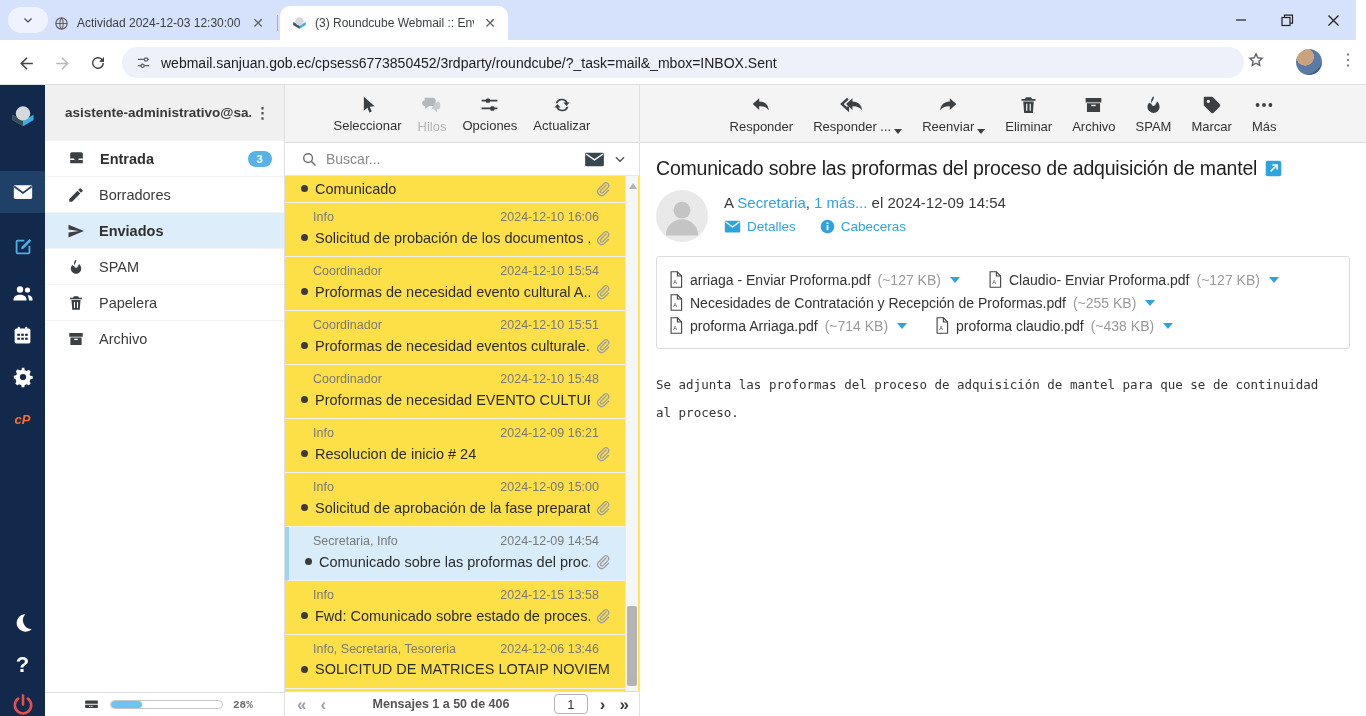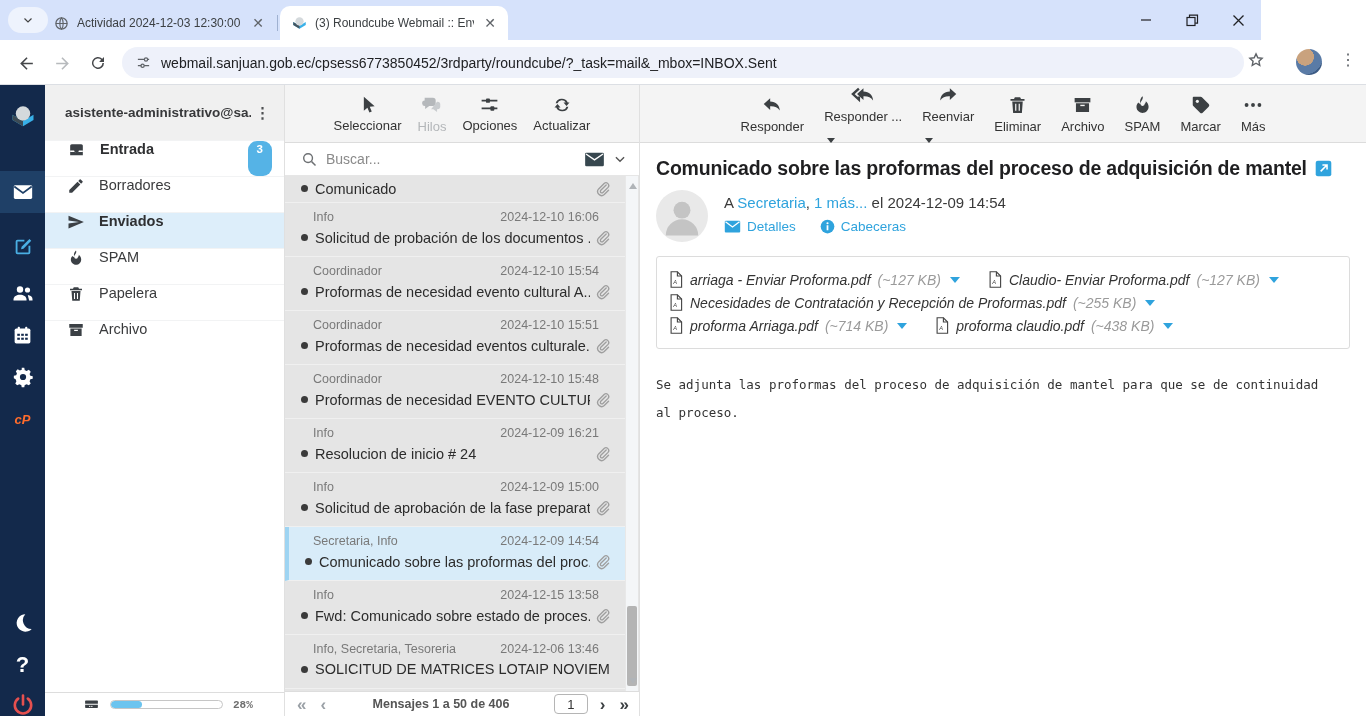--- a/index.html
+++ b/index.html
@@ -1,20 +1,20 @@
 <!DOCTYPE html>
 <html><head>
 <meta charset="utf-8">
 <style>
   * { margin:0; padding:0; box-sizing:border-box; }
   html,body { width:1366px; height:716px; overflow:hidden; font-family:"Liberation Sans", sans-serif; background:#fff; }
   svg { display:block; }
 
   
-  #titlebar { position:absolute; left:0; top:0; width:1261px; height:40px; background:#d6e2fb; }
+  #titlebar { position:absolute; left:0; top:0; width:1356px; height:40px; background:#d6e2fb; }
   #tab-search { position:absolute; left:8px; top:7px; width:40px; height:26px; border-radius:13px; background:#eef3fd; display:flex; align-items:center; justify-content:center; color:#444; }
   .tab { position:absolute; top:6px; height:34px; display:flex; align-items:center; gap:8px; padding:0 10px 0 12px; font-size:12px; color:#3c4043; }
   #tab1 { left:42px; width:234px; }
   #tab1:after { content:""; position:absolute; right:-2px; top:9px; height:16px; width:1px; background:#9fb1d1; }
   #tab2 { left:280px; width:228px; background:#fff; border-radius:10px 10px 0 0; }
   .tab-title { flex:1; white-space:nowrap; overflow:hidden; }
   .tab-close { font-size:14px; color:#5f6368; padding:0 2px; }
   #win-controls { position:absolute; right:0; top:0; height:40px; display:flex; }
   .winbtn { width:46px; height:40px; display:flex; align-items:center; justify-content:center; color:#202124; }
 
@@ -32,46 +32,46 @@
   
   #appbar { position:absolute; left:0; top:0; width:45px; height:631px; background:#13294b; }
   .appbar-item { position:absolute; left:0; width:45px; height:40px; display:flex; align-items:center; justify-content:center; color:#fff; }
   .appbar-item.active { background:#1f4067; height:42px; }
 
   
   #folders-col { position:absolute; left:45px; top:0; width:240px; height:631px; background:#fff; border-right:1px solid #e0e0e0; }
   #account-header { position:absolute; left:0; top:0; width:239px; height:55px; background:#f0f0f0; display:flex; align-items:center; padding:0 10px 0 20px; }
   #account-name { flex:1; font-size:13.5px; font-weight:bold; color:#37383a; white-space:nowrap; overflow:hidden; }
   #account-menu { color:#4d4f52; font-size:15px; font-weight:bold; padding:0 4px; }
-  .folder { position:absolute; left:0; width:239px; height:36px; display:flex; gap:14px; padding:0 12px 0 22px; border-top:1px solid #f2f3f4; }
+  .folder { position:absolute; left:0; width:239px; height:36px; display:flex; align-items:center; gap:14px; padding:0 12px 0 22px; border-top:1px solid #f2f3f4; }
   .folder:first-of-type { border-top:none; }
   .folder.selected { background:#ddeefa; }
   .folder .ficon { color:#3b4045; }
   .folder .flabel { flex:1; font-size:14.5px; color:#3a3b3d; }
   .folder.selected .flabel, #f-entrada .flabel { font-weight:bold; color:#2f3032; }
   .badge { background:#55b3e6; color:#fff; font-size:11.5px; font-weight:bold; border-radius:9px; padding:2px 9px; }
   #quota { position:absolute; left:0; bottom:0; width:239px; height:24px; border-top:1px solid #ddd; display:flex; align-items:center; gap:10px; padding:0 14px 0 38px; }
   #quota-track { width:113px; height:9px; border:1px solid #c6c6c6; border-radius:5px; background:#fff; overflow:hidden; }
   #quota-fill { width:28%; height:100%; background:#6cc4ef; border-radius:5px; }
   #quota-text { font-size:11px; color:#6e6e6e; font-weight:bold;font-family:Liberation Mono, monospace; }
 
   
   #list-col { position:absolute; left:285px; top:0; width:355px; height:631px; border-right:1px solid #e0e0e0; }
   .toolstrip { background:#f4f4f4; border-bottom:1px solid #dcdcdc; display:flex; align-items:center; justify-content:center; }
   #list-toolbar { position:absolute; left:0; top:0; width:354px; height:58px; gap:16px; }
   .toolbtn { display:flex; flex-direction:column; align-items:center; gap:3px; color:#3c4043; }
   .toolbtn .tlabel { font-size:13px; color:#333; }
   .toolbtn.disabled { color:#b3b6b9; }
   .toolbtn.disabled .tlabel { color:#b3b6b9; }
-  .tb-wrap { display:flex; align-items:flex-start;flex-direction:column; }
+  .tb-wrap { display:flex; align-items:flex-end; }
   .caret-down { width:0; height:0; border-left:4.5px solid transparent; border-right:4.5px solid transparent; border-top:5px solid #3c4043; margin:14px 0 0 3px; }
   #search-row { position:absolute; left:0; top:58px; width:354px; height:33px; background:#fff; border-bottom:1px solid #e6e6e6; display:flex; align-items:center; gap:8px; padding:0 12px 0 16px; }
   #search-input { flex:1; border:none; outline:none; font-size:14px; color:#333; font-family:"Liberation Sans",sans-serif; }
   #search-input::placeholder { color:#8a8a8a; }
-  #msg-list { position:absolute; left:0; top:91px; width:354px; height:515px; overflow:hidden; background:#e5e5e5; }
+  #msg-list { position:absolute; left:0; top:91px; width:354px; height:515px; overflow:hidden; background:#fde047; }
   .row { position:relative; width:340px; border-bottom:1px solid #f0f0f0; padding:6px 0 0 0; height:54px; }
   .row.partial { height:27px; padding-top:0; }
   .row.selected { background:#d8ecf9; border-left:4px solid #9ed4f2; }
   .row-l1 { display:flex; justify-content:space-between; padding:1px 26px 0 28px; font-size:12.5px; color:#797979; }
   .row.selected .row-l1 { padding-left:24px; }
   .row-l2 { display:flex; align-items:center; padding:5px 14px 0 16px; }
   .row.partial .row-l2 { padding-top:4px; }
   .unread-dot { width:7px; height:7px; border-radius:50%; background:#3b3b3b; margin-right:7px; flex:none; }
   .subj { flex:1; font-size:14.5px; color:#2c2c2c; white-space:nowrap; overflow:hidden; }
   .clip { flex:none; color:#9e9e9e; margin-left:4px; }
@@ -85,30 +85,30 @@
   .pg-arrow { font-size:17px; font-weight:bold; color:#9aa0a6; line-height:1; padding:0 2px; }
   .pg-arrow.on { color:#3c4043; }
   #pg-label { flex:1; text-align:center; font-size:12.5px; font-weight:bold; color:#555; }
   #pg-input { width:34px; height:20px; border:1px solid #b5b5b5; border-radius:4px; text-align:center; font-size:13px; color:#333; font-family:"Liberation Sans",sans-serif; }
 
   
   #msg-col { position:absolute; left:640px; top:0; width:726px; height:631px; background:#fff; }
   #msg-toolbar { position:absolute; left:0; top:0; width:726px; height:58px; gap:20px; }
   #msg-view { position:absolute; left:0; top:58px; width:726px; height:573px; padding:14px 16px 0 16px; }
   #subject-line { display:flex; align-items:center; gap:8px; }
-  #msg-subject { font-size:19.5px; font-weight:bold; color:#1f1f21; white-space:nowrap; letter-spacing:-0.2px; }
+  #msg-subject { font-size:19.5px; font-weight:normal; color:#1f1f21; white-space:nowrap; letter-spacing:-0.2px; }
   #extwin { flex:none; }
   #msg-meta { display:flex; gap:16px; margin-top:10px; }
   #msg-avatar { width:52px; height:52px; border-radius:50%; background:#e9e9e9; overflow:hidden; flex:none; }
   .meta-line { font-size:15px; color:#3a3a3a; margin-top:4px; }
   .link-blue { color:#2fa3dd; }
   #meta-links { display:flex; gap:24px; align-items:center; margin-top:8px; }
   .meta-link { display:flex; align-items:center; gap:6px; font-size:13.5px; color:#2fa3dd; }
   #attach-box { margin-top:14px; border:1px solid #dcdcdc; border-radius:3px; padding:8px 12px; width:694px; }
-  .att-row { display:flex; gap:28px; margin:6px 0;font-style:italic; }
+  .att-row { display:flex; gap:28px; margin:6px 0; }
   .att { display:flex; align-items:center; gap:7px; }
   .att-name { font-size:14px; color:#333; }
   .att-size { font-size:14px; color:#9a9a9a; }
   .att-caret { width:0; height:0; border-left:5px solid transparent; border-right:5px solid transparent; border-top:6px solid #2fa3dd; margin-left:2px; }
   #msg-body { margin-top:22px; width:680px; font-family:"DejaVu Sans Mono", monospace; font-size:12.5px; line-height:28px; color:#333; }
 </style>
 </head>
 <body>
 
 <div id="titlebar">

